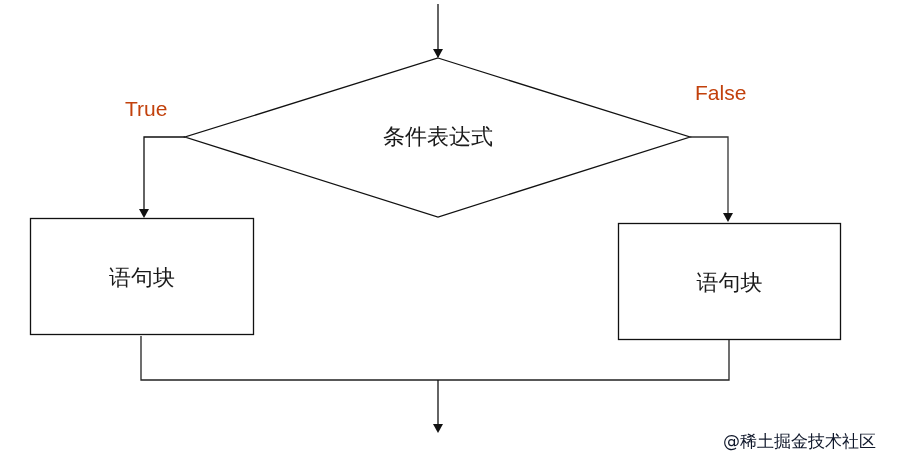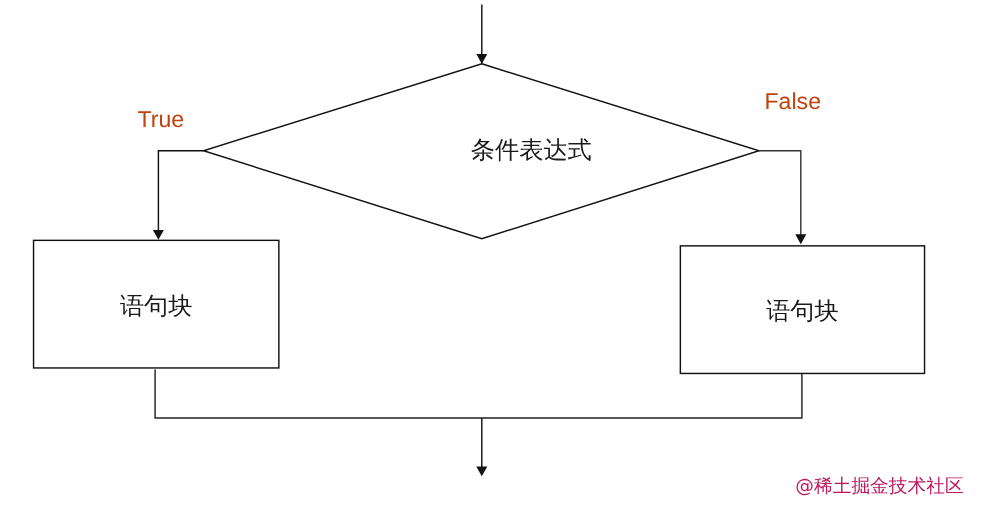--- a/index.html
+++ b/index.html
@@ -1,21 +1,21 @@
 <!DOCTYPE html>
 <html><head>
   <meta charset="utf-8">
   <style>
     html, body { margin: 0; padding: 0; background: #ffffff; }
     body { width: 899px; height: 466px; position: relative; overflow: hidden; }
     #diagram { position: absolute; left: 0; top: 0; width: 899px; height: 466px; }
     .lbl { position: absolute; font-family: "Liberation Sans", "DejaVu Sans", sans-serif; color: #c2410c; white-space: nowrap; }
     .branch { font-size: 21px; }
     .node-text { font-family: "DejaVu Sans", sans-serif; font-size: 22px; color: #1a1a1a; text-align: center; }
-    .watermark { font-family: "DejaVu Sans", sans-serif; font-size: 17px; color: #be185d; }
+    .watermark { font-family: "DejaVu Sans", sans-serif; font-size: 17px; color: #0f172a; }
   </style>
 </head>
 <body>
 
 <svg id="diagram" viewBox="0 0 899 466" xmlns="http://www.w3.org/2000/svg">
   <defs>
     <marker id="arrow" markerWidth="10" markerHeight="10" refX="5" refY="9" orient="auto" markerUnits="userSpaceOnUse">
       <path d="M0,0 L10,0 L5,9 Z" fill="#111"></path>
     </marker>
   </defs>
@@ -36,18 +36,18 @@
 
   <polyline points="141,336 141,380 729,380 729,340" fill="none" stroke="#222" stroke-width="1.3"></polyline>
 
   <line x1="438" y1="380" x2="438" y2="425" stroke="#111" stroke-width="1.3"></line>
   <path d="M433,424 L443,424 L438,433 Z" fill="#111"></path>
 </svg>
 
 <div class="lbl branch" style="left:125px; top:97px;">True</div>
 <div class="lbl branch" style="left:695px; top:81px;">False</div>
 
-<div class="lbl node-text" style="left:338px; top:122px; width:200px;text-align:right;">条件表达式</div>
+<div class="lbl node-text" style="left:338px; top:122px; width:200px;">条件表达式</div>
 
 <div class="lbl node-text" style="left:30px; top:263px; width:224px;">语句块</div>
 <div class="lbl node-text" style="left:618px; top:268px; width:223px;">语句块</div>
 
 <div class="lbl watermark" style="left:723px; top:430px;">@稀土掘金技术社区</div>
 
 </body></html>

